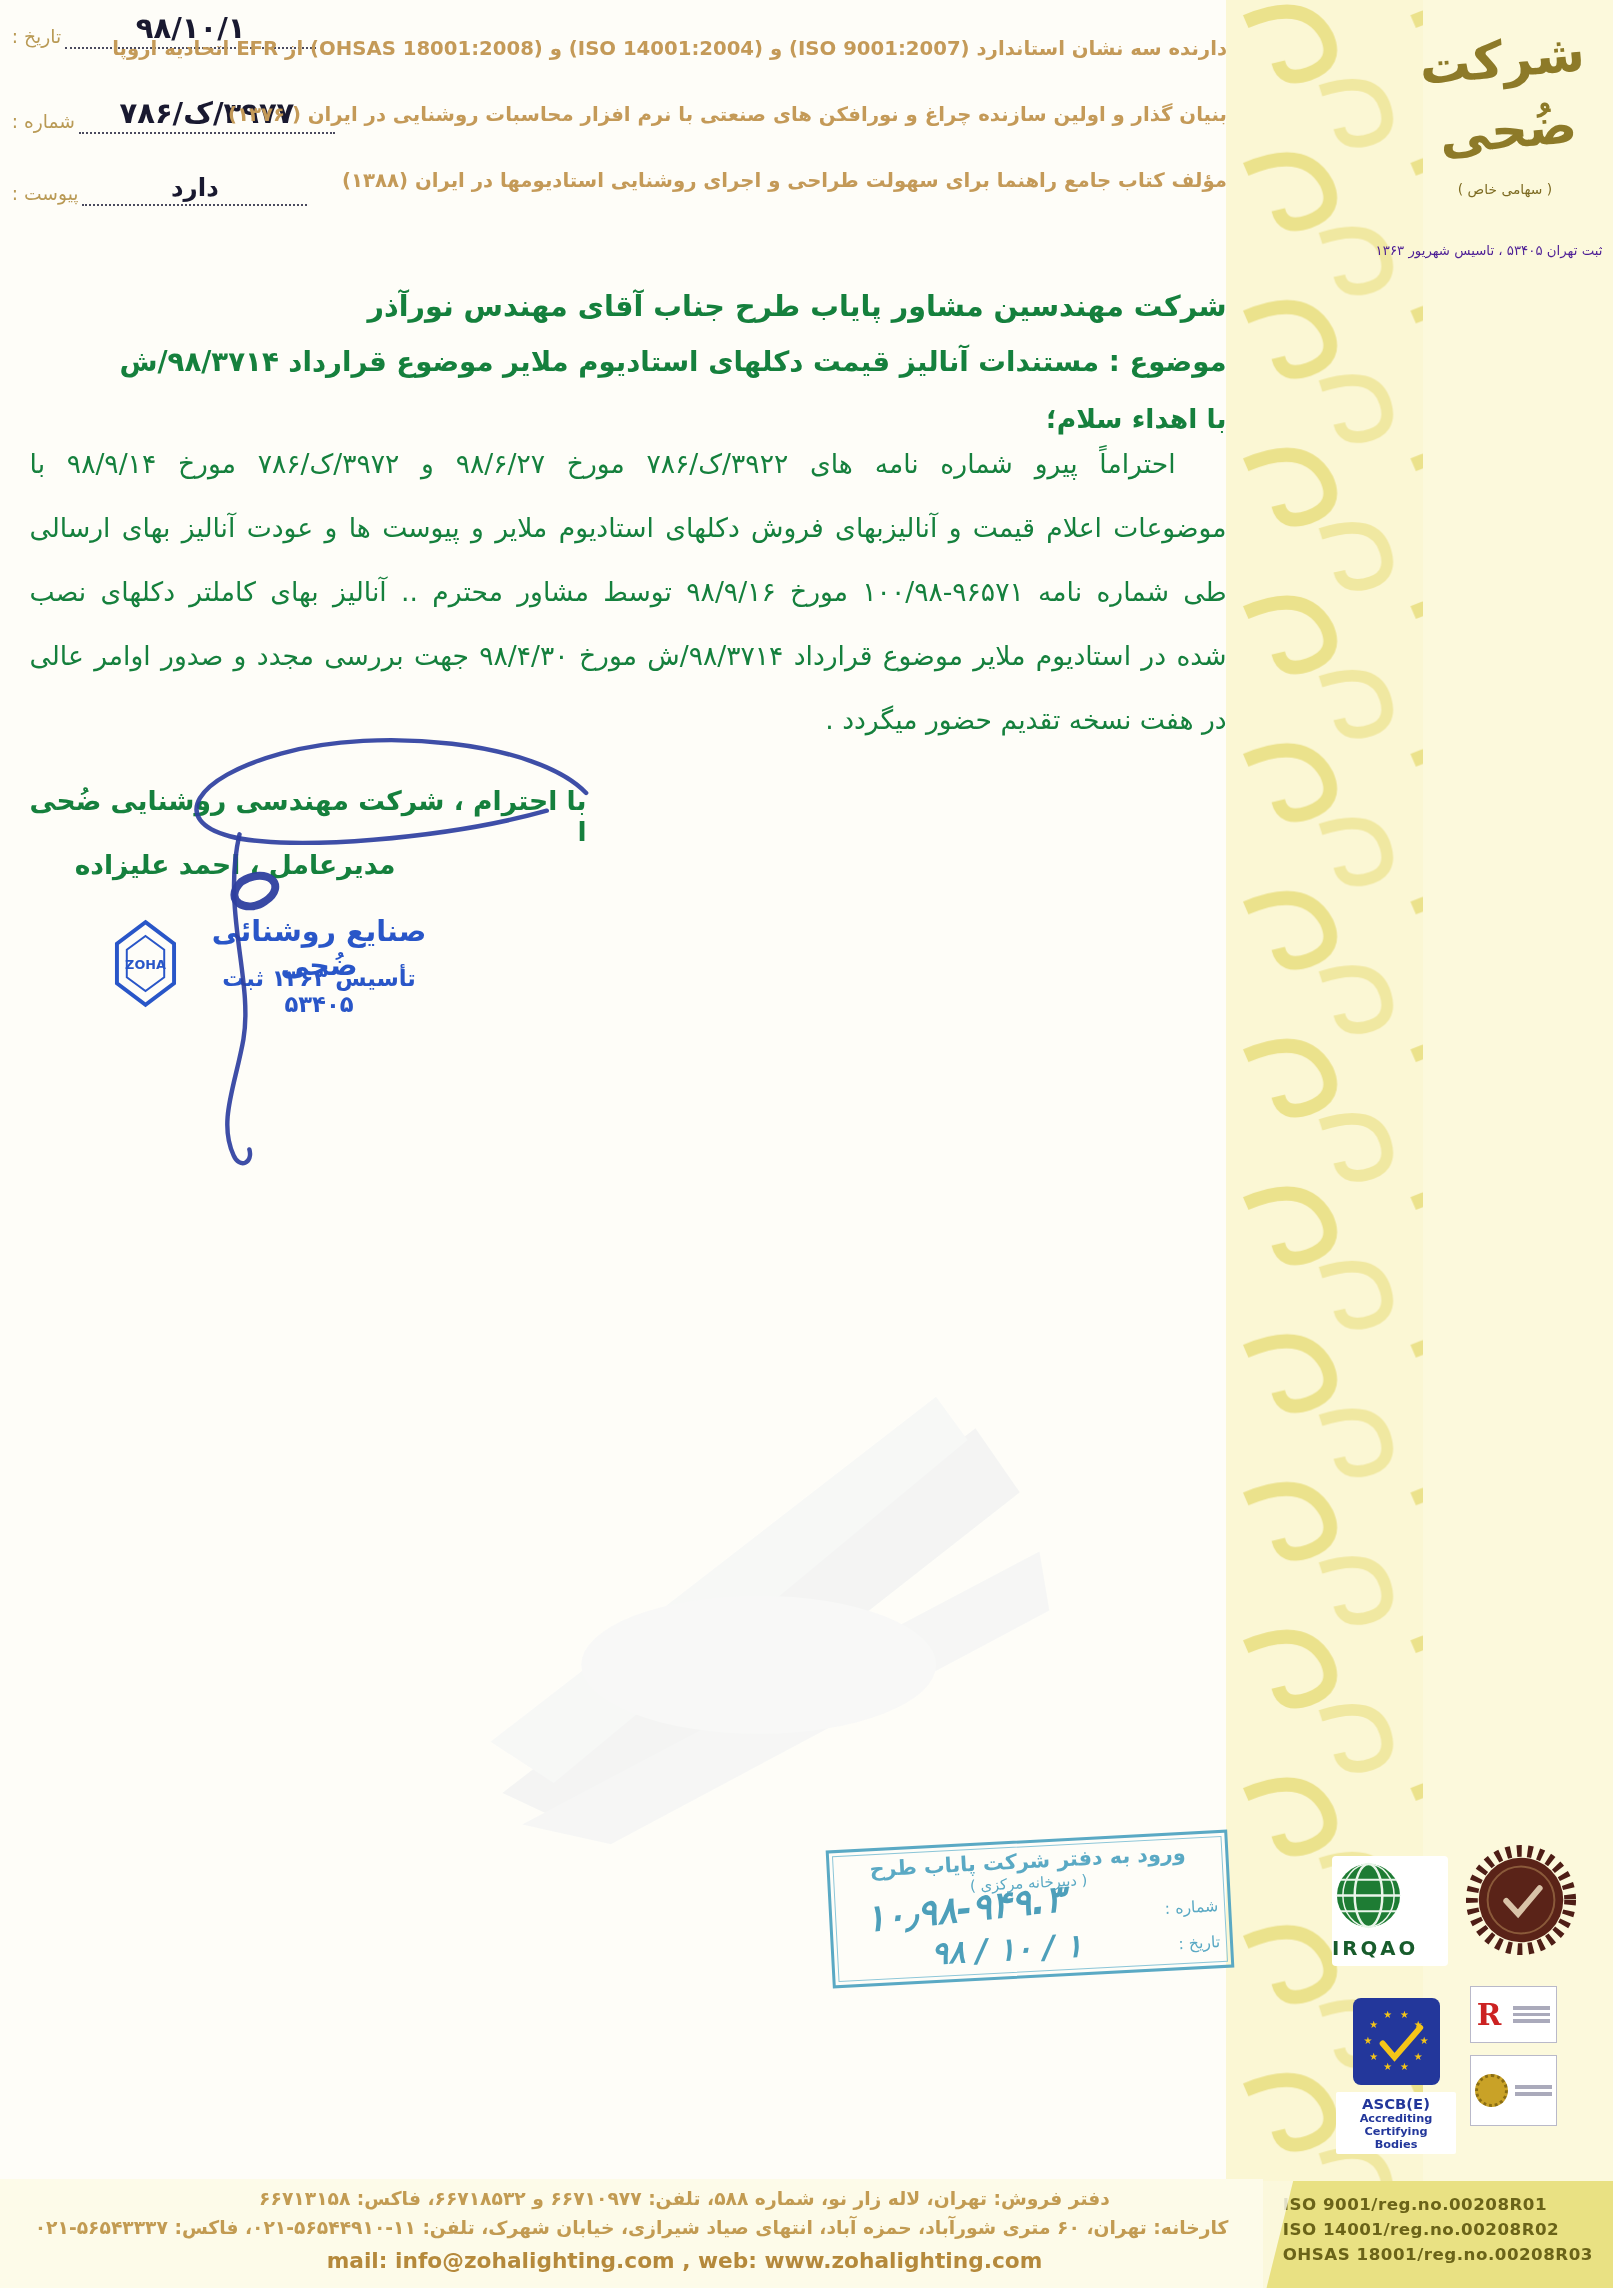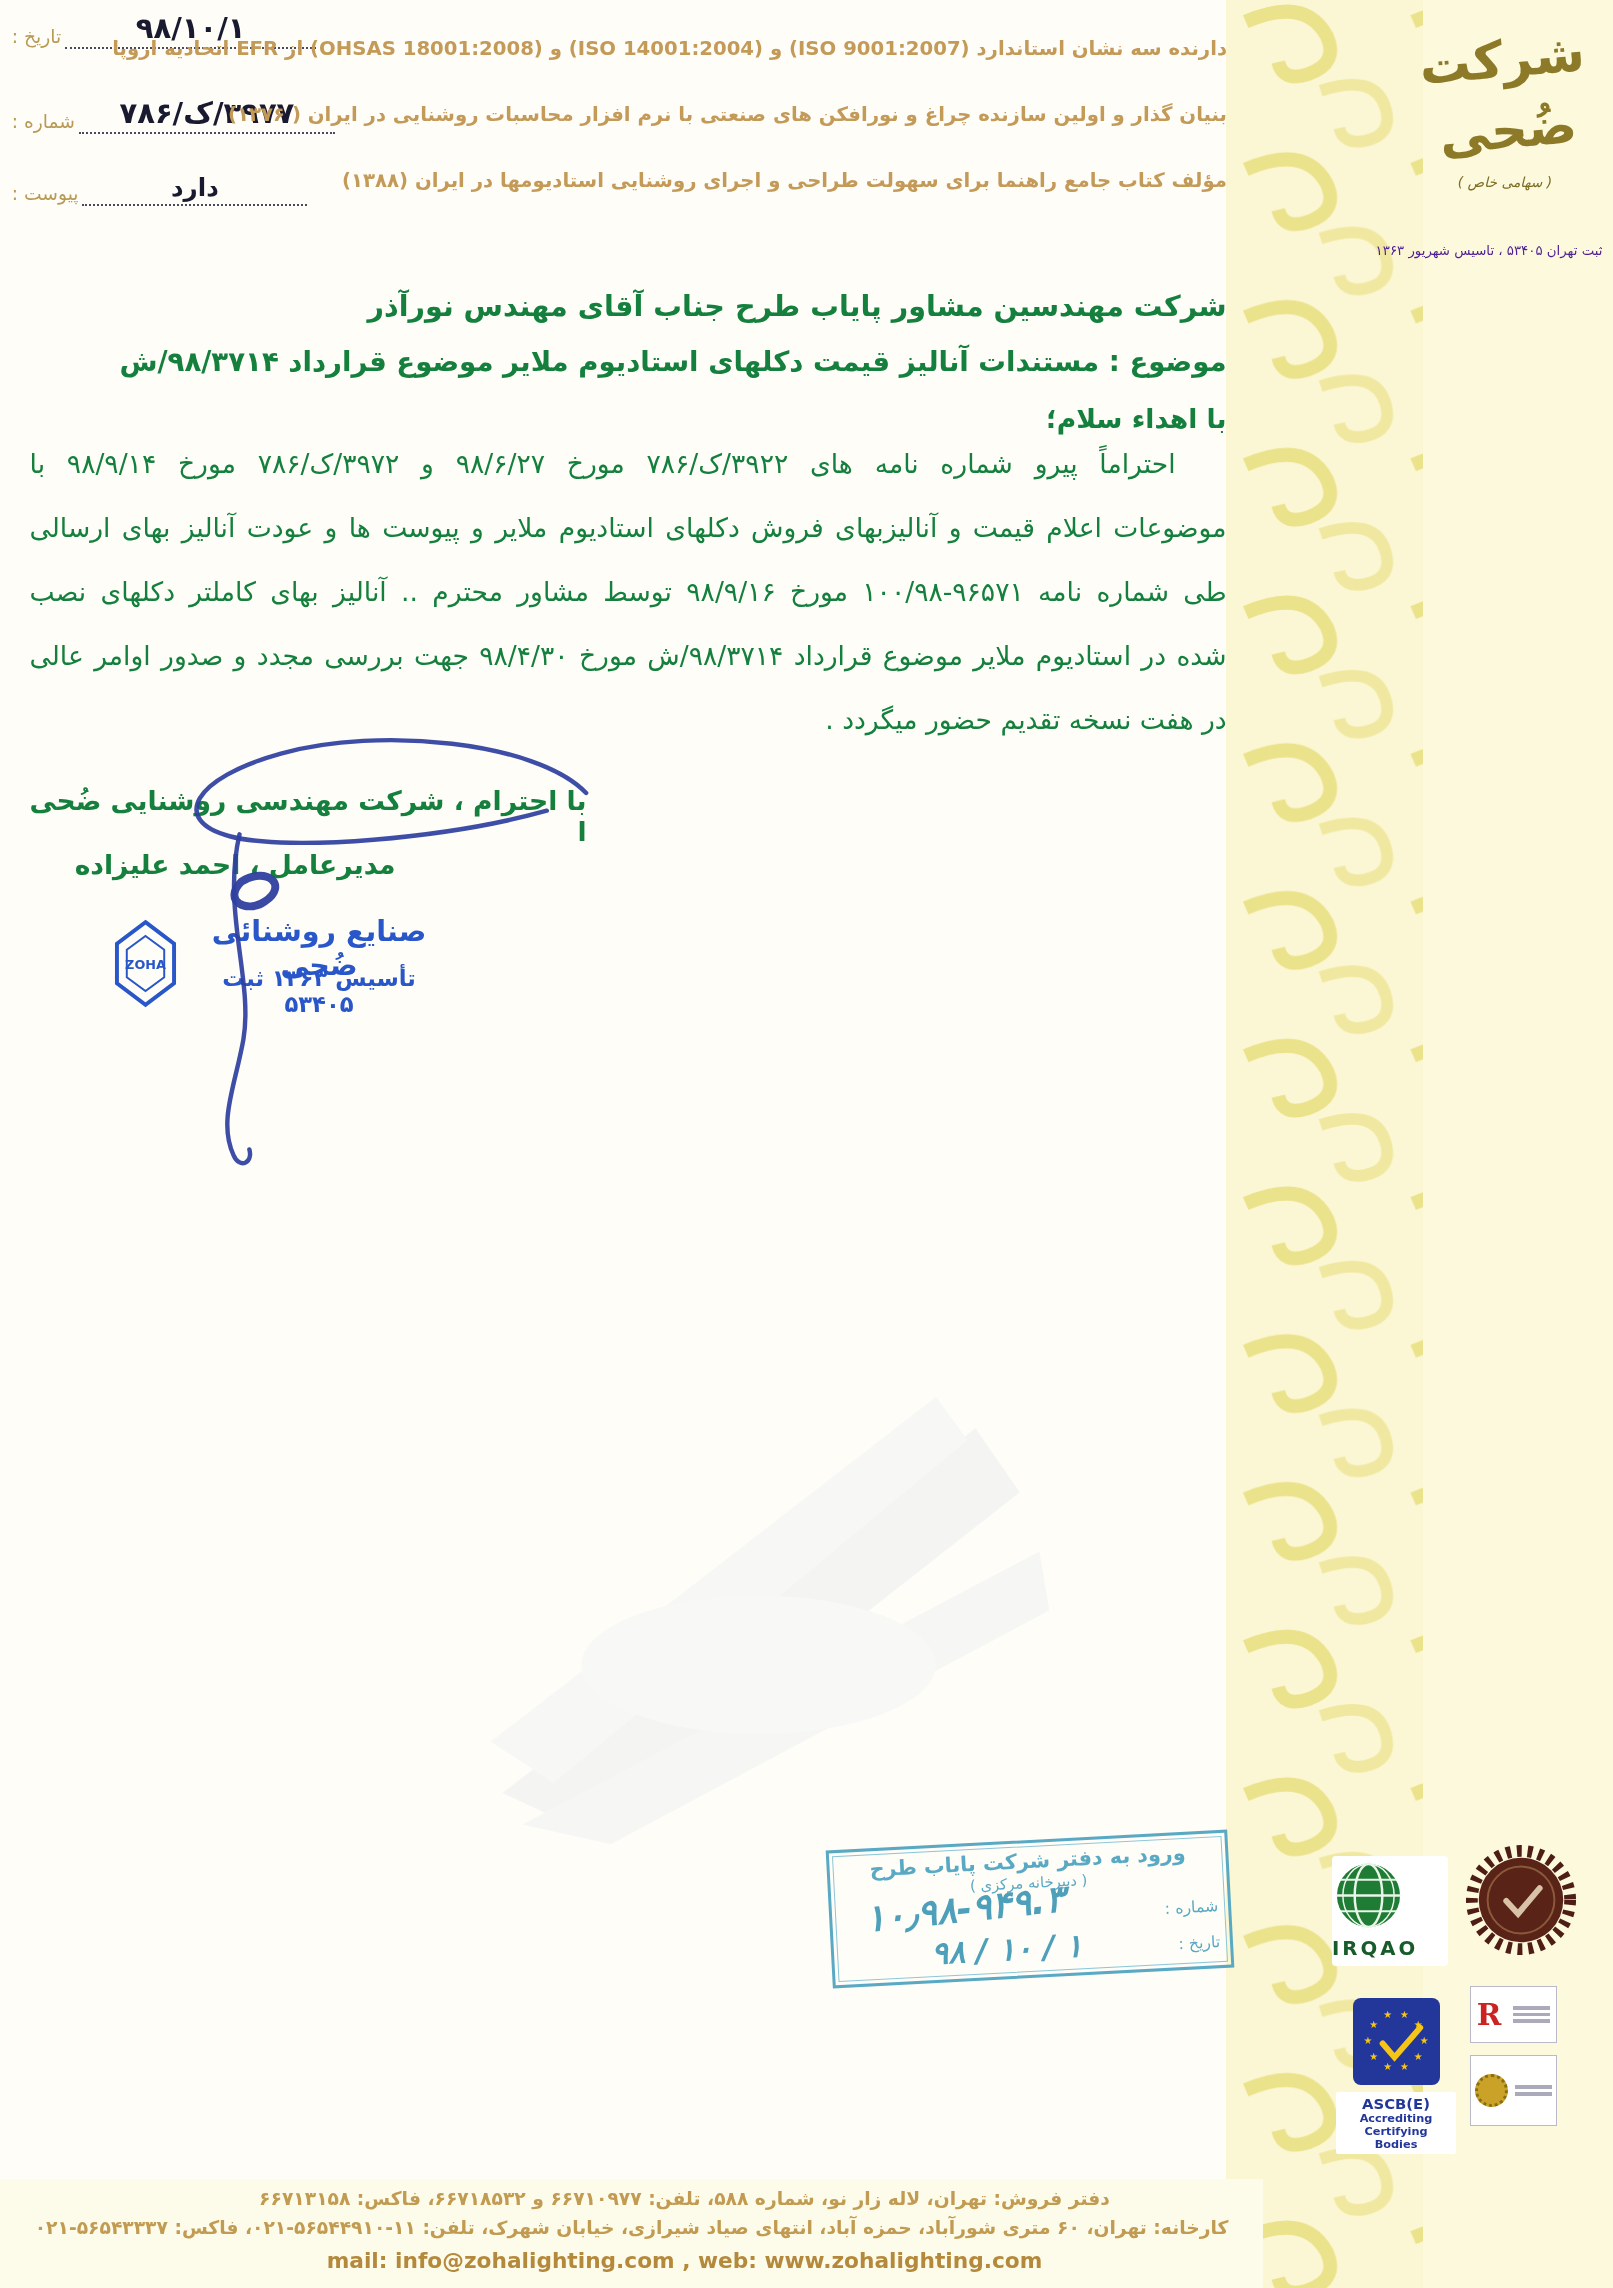--- a/index.html
+++ b/index.html
@@ -5,21 +5,21 @@
   html,body{margin:0;padding:0;background:#888;}
   .page{position:relative;width:1614px;height:2288px;margin:0 auto;background:#fefdf8;
         overflow:hidden;font-family:"DejaVu Sans",sans-serif;}
   
   .band-plain{position:absolute;left:1409px;top:0;width:205px;height:2288px;background:#fcf9dc;}
   .band-pattern{position:absolute;left:1226px;top:0;width:197px;height:2288px;}
   
   .logo-area{position:absolute;left:1404px;top:7.9px;width:202px;height:236px;text-align:center;}
   .logo-calligraphy{font-size:51px;font-weight:bold;color:#8d7a28;transform:rotate(-5deg);
         line-height:1.4;margin-top:15.8px;direction:rtl;}
-  .logo-subtitle{font-size:13.8px;color:#7d6b22;margin-top:8px;direction:rtl;font-style:italic;}
+  .logo-subtitle{font-size:13.8px;color:#7d6b22;margin-top:15px;direction:rtl;}
   .logo-reg{position:absolute;left:1371px;top:243px;width:236px;font-size:13.3px;color:#4c1d95;
         text-align:center;direction:rtl;}
   
   .meta-row{position:absolute;display:flex;align-items:flex-end;direction:ltr;}
   .meta-label{font-size:18.7px;color:#b99a55;white-space:nowrap;padding:0 3.9px 2px 5.9px;direction:rtl;}
   .meta-dots{position:relative;border-bottom:2px dotted #4a4a5e;height:33px;}
   .meta-value{position:absolute;bottom:2px;width:100%;text-align:center;font-size:29px;
         font-weight:bold;color:#191930;direction:rtl;white-space:nowrap;}
   #meta-date{left:5.9px;top:13.8px;} #meta-date .meta-dots{width:251px;}
   #meta-number{left:5.9px;top:99px;} #meta-number .meta-dots{width:256px;}
@@ -240,15 +240,20 @@
         <span></span>
         <span></span>
       </span>
   </div>
 
   <div class="footer-strip"></div>
   <div class="footer-line" id="footer-0">دفتر فروش: تهران، لاله زار نو، شماره ۵۸۸، تلفن: ۶۶۷۱۰۹۷۷ و ۶۶۷۱۸۵۳۲، فاکس: ۶۶۷۱۳۱۵۸</div>
   <div class="footer-line" id="footer-1">کارخانه: تهران، ۶۰ متری شورآباد، حمزه آباد، انتهای صیاد شیرازی، خیابان شهرک، تلفن: ۱۱-۵۶۵۴۴۹۱۰-۰۲۱، فاکس: ۵۶۵۴۳۳۳۷-۰۲۱</div>
   <div class="footer-line" id="footer-2">mail: info@zohalighting.com , web: www.zohalighting.com</div>
 
+  <div class="iso-box">
+    <div class="iso-line">ISO 9001/reg.no.00208R01</div>
+    <div class="iso-line">ISO 14001/reg.no.00208R02</div>
+    <div class="iso-line">OHSAS 18001/reg.no.00208R03</div>
+  </div>
 
 </div>
 
 
 </body></html>

